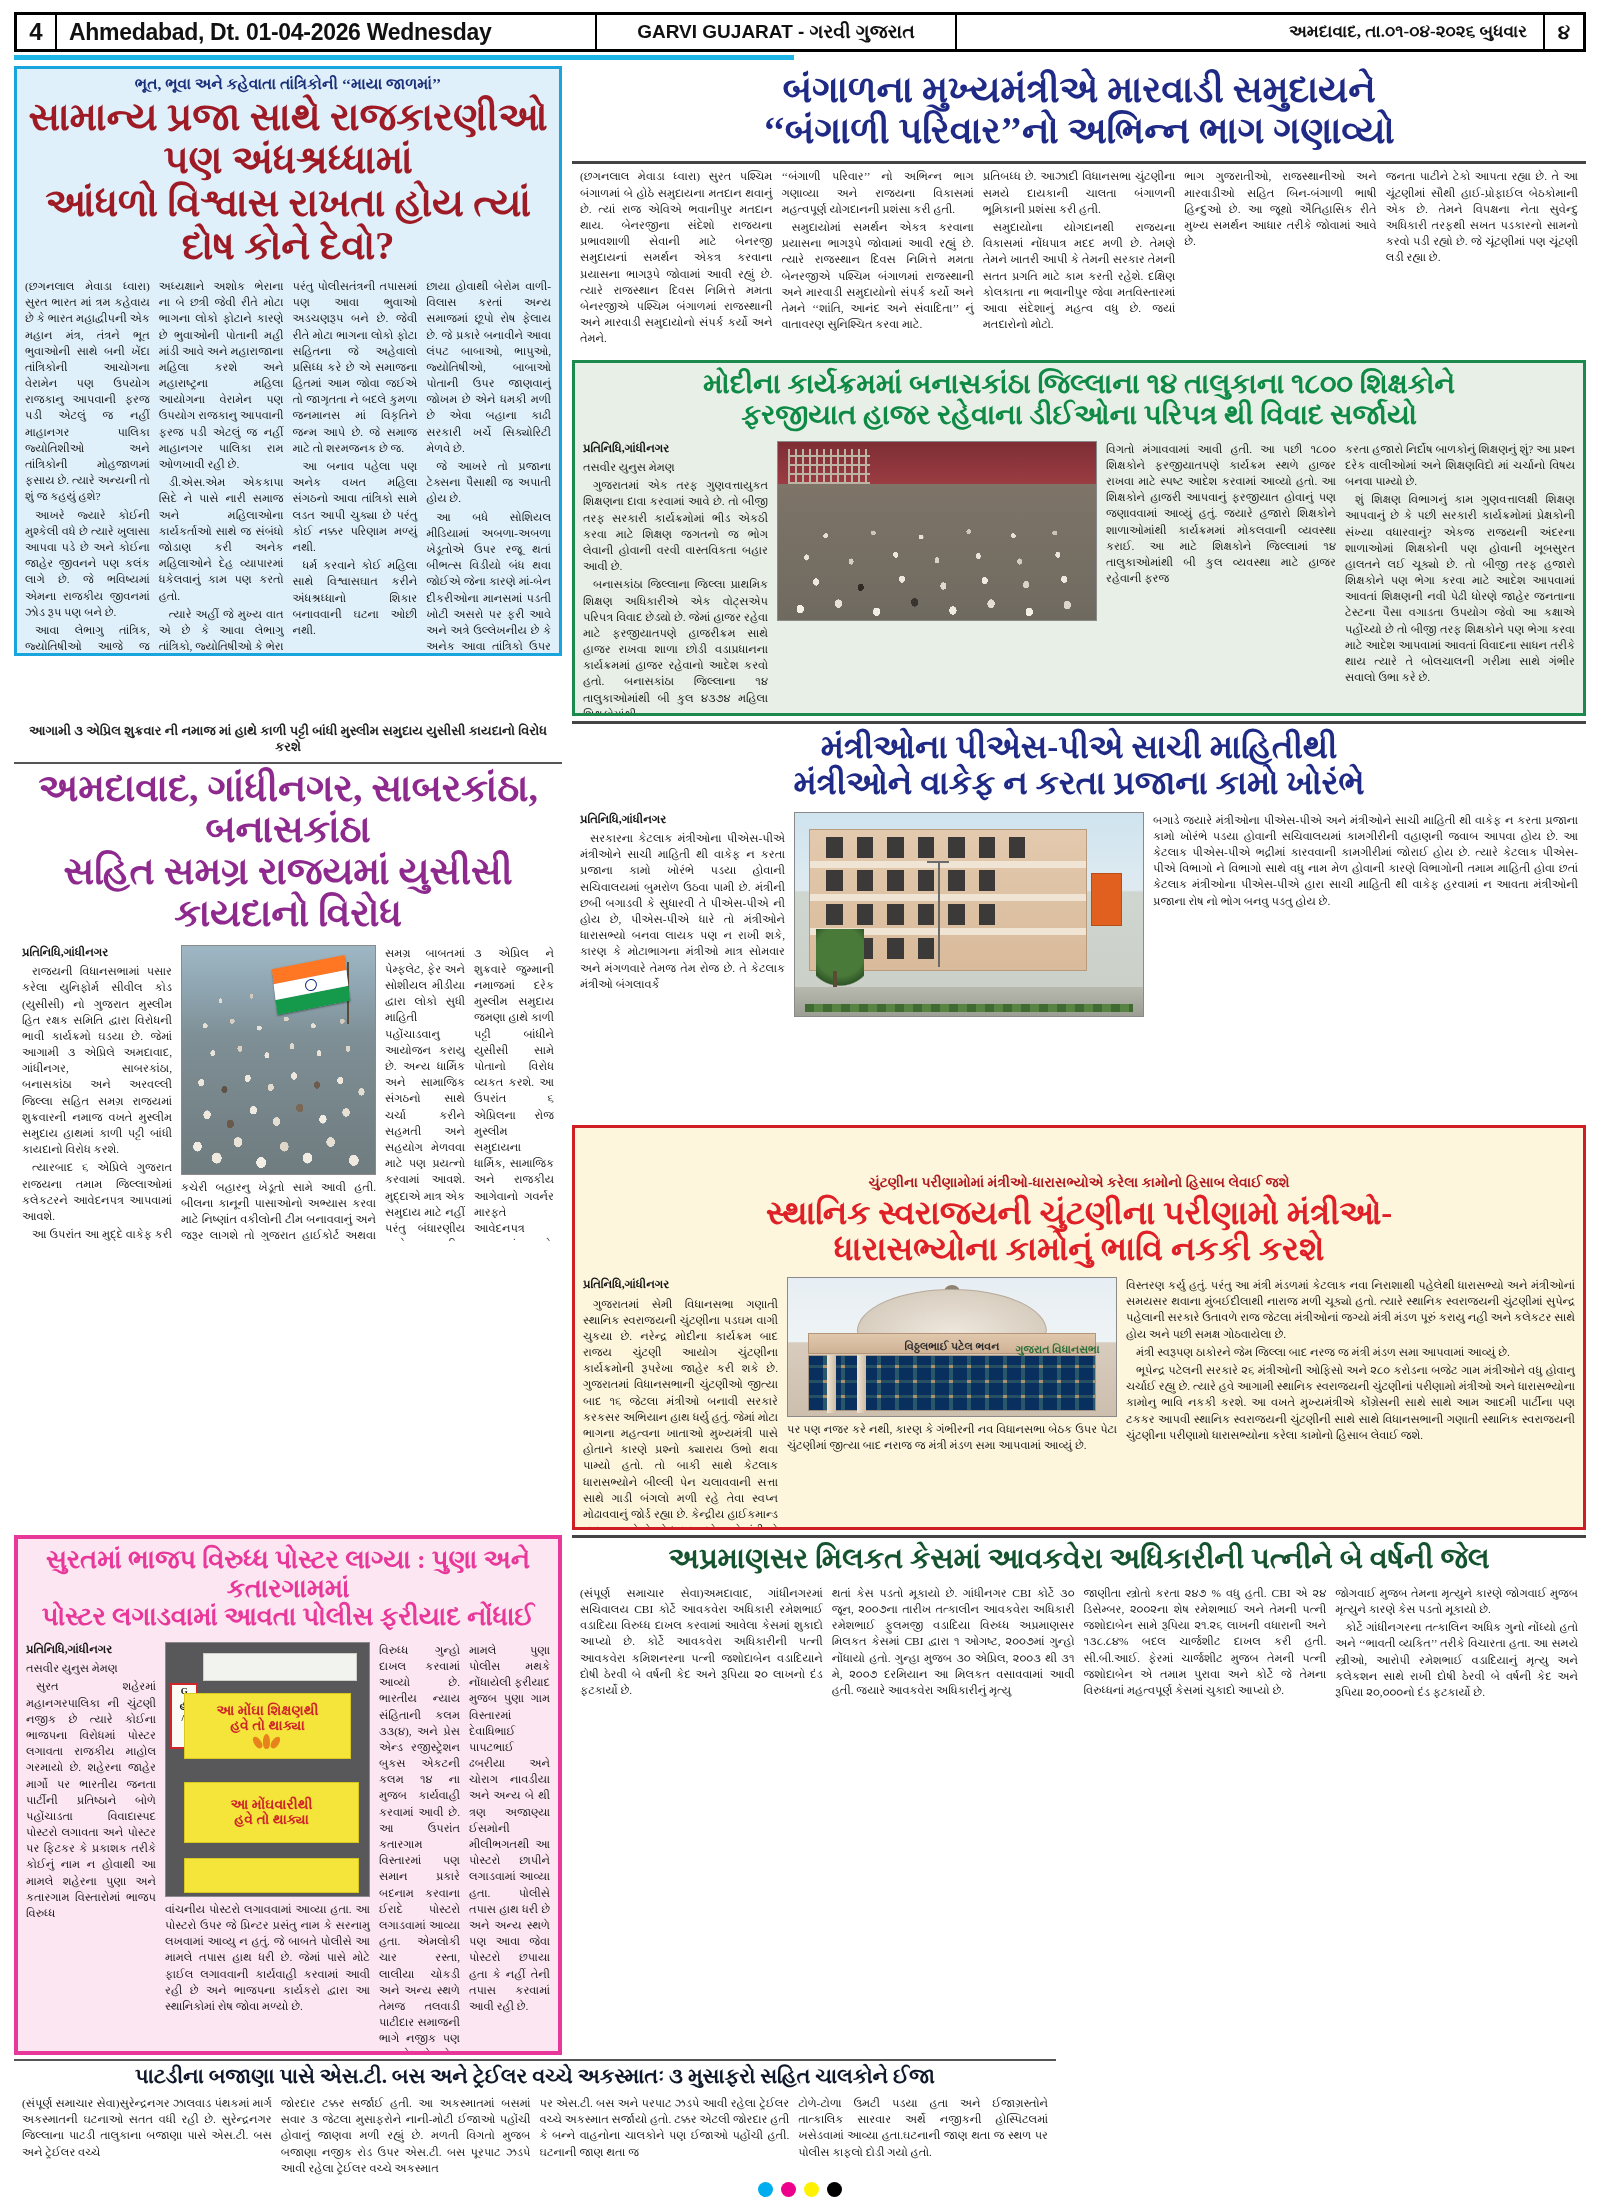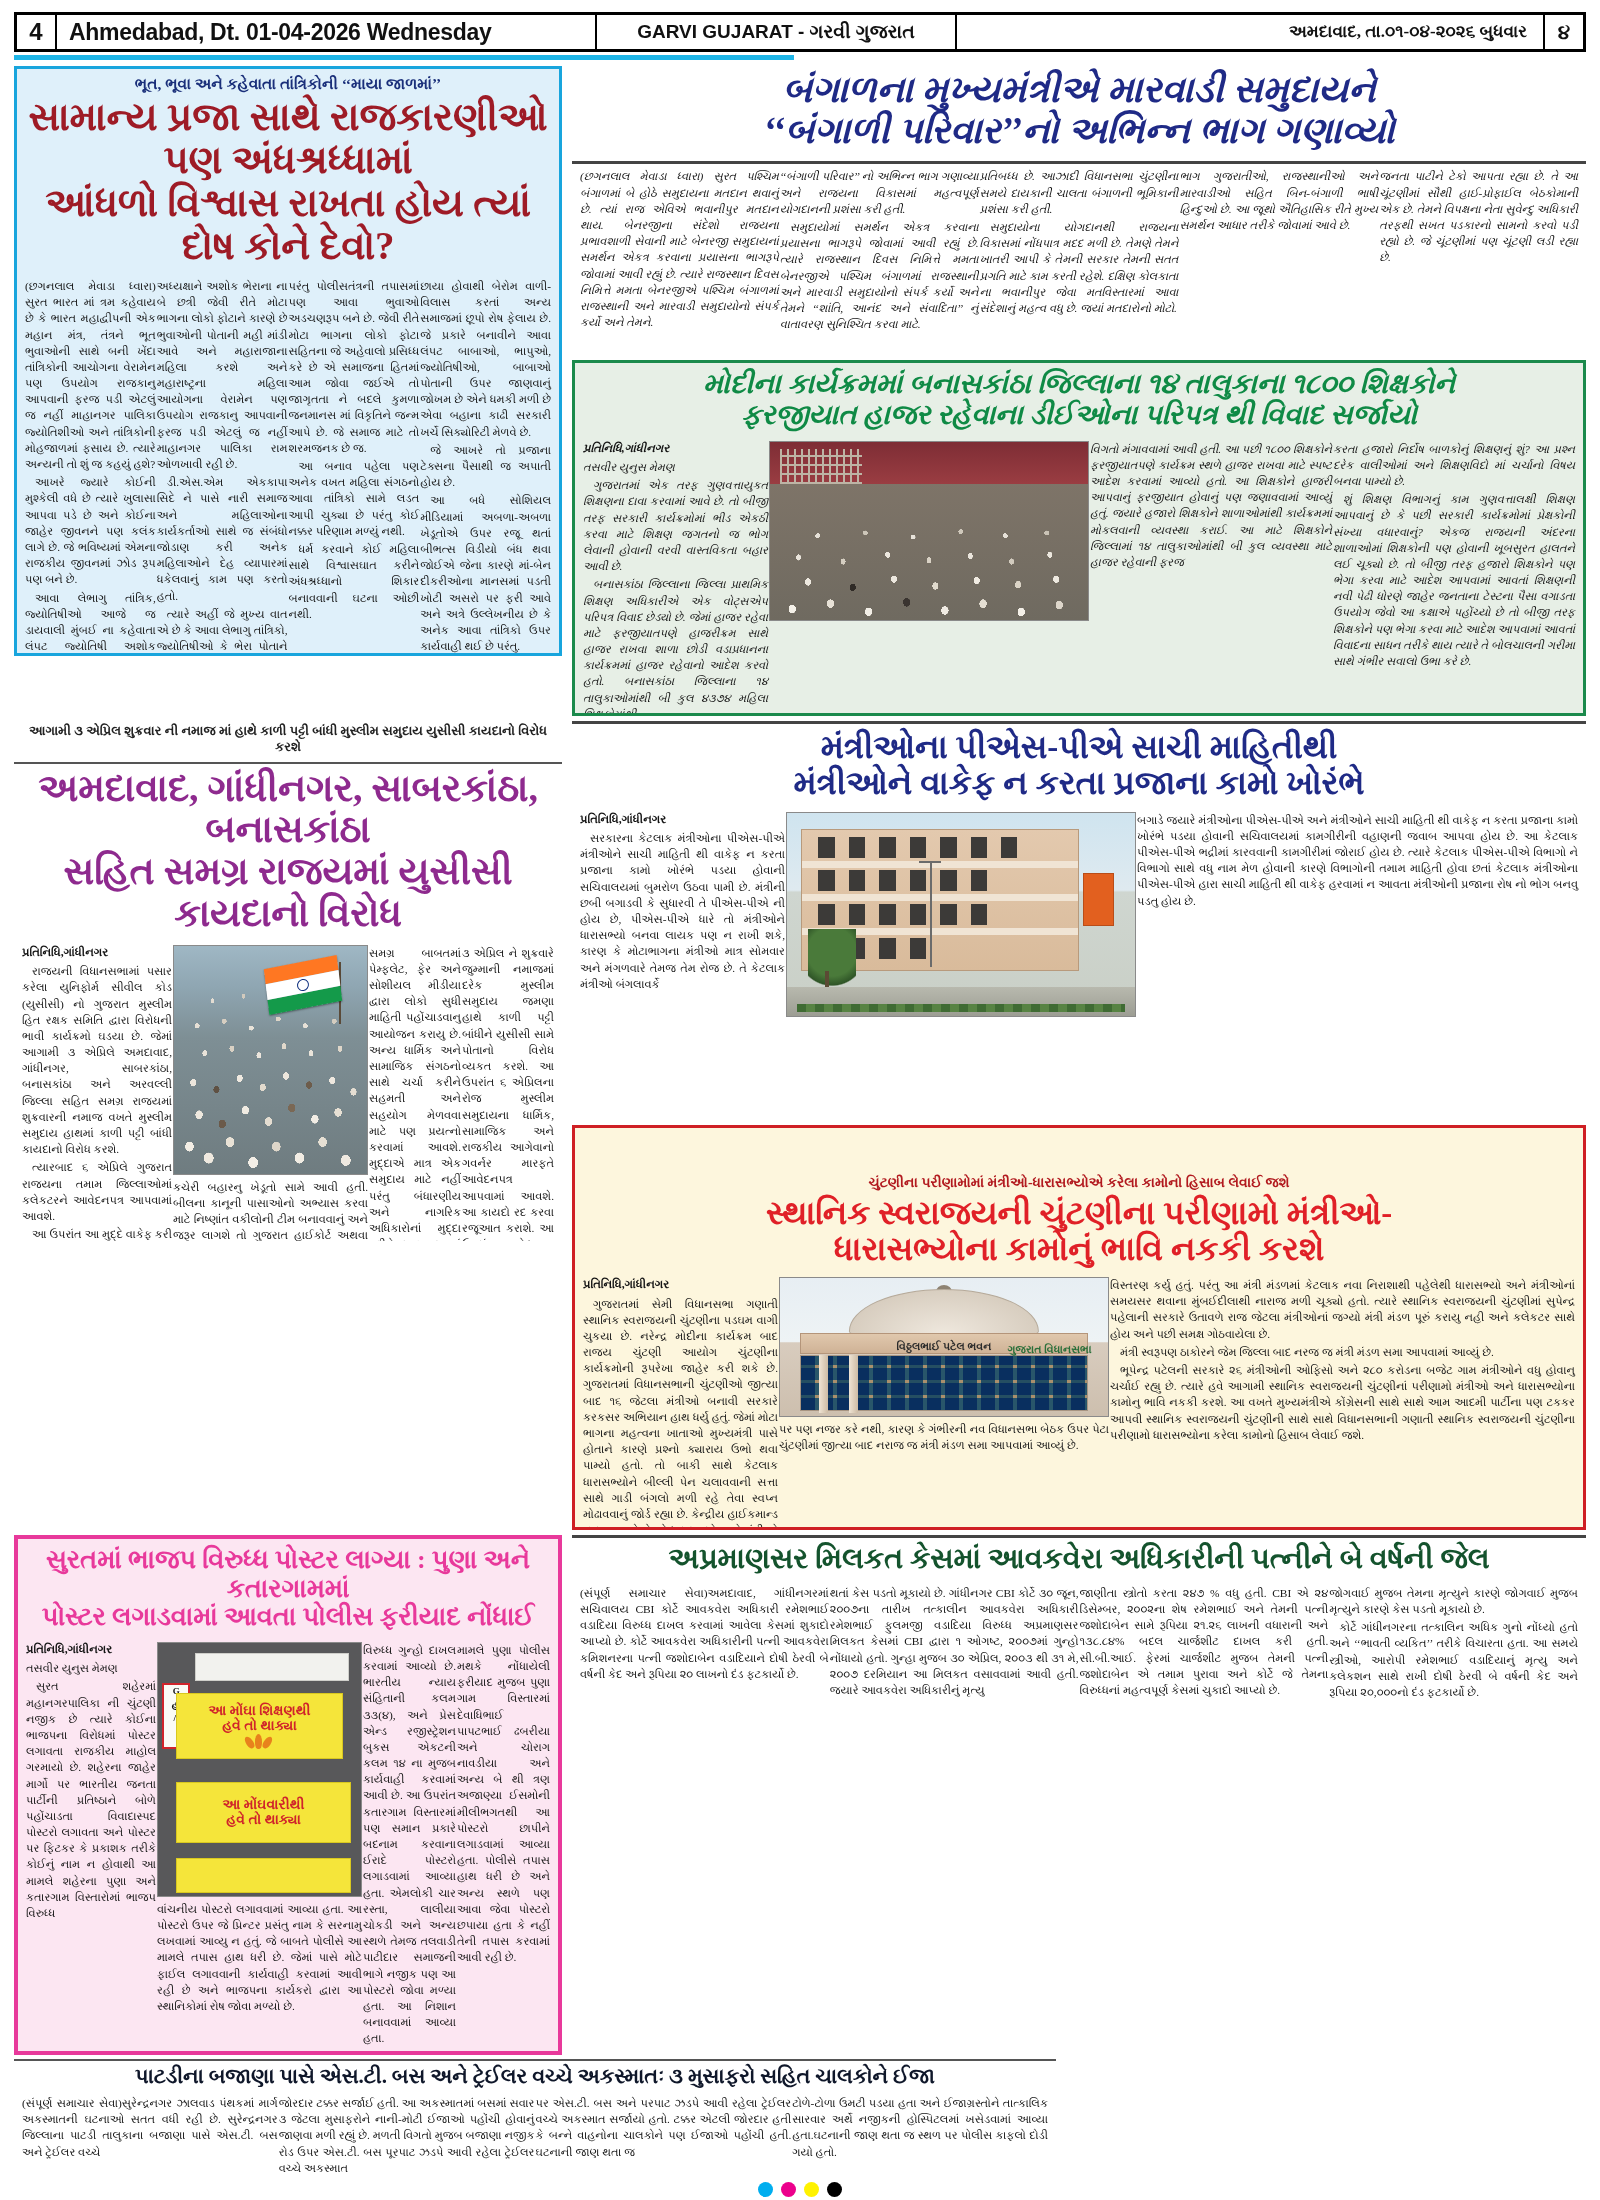--- a/index.html
+++ b/index.html
@@ -72,21 +72,21 @@
   .hl-purple { color:#8e2a8e; font-size:38px; }
   .hl-navy   { color:#1f2a86; font-size:33px; }
   .hl-red    { color:#e02027; font-size:33px; }
   .hl-green2 { color:#14532d; font-size:29px; }
   .hl-navy2  { color:#0f172a; font-size:21px; }
 
   .rule { height:3px; background:#444; margin:5px 0 4px 0; }
   .rule-thin { height:2px; background:#555; margin:4px 0 3px 0; }
 
   
-  .cols { display:flex; gap:1px; padding:5px 8px 7px 8px; }
+  .cols { display:flex; gap:9px; padding:5px 8px 7px 8px; }
   .tcol { flex:1; font-size:11.4px; line-height:1.42; text-align:justify;
           color:#141414; hyphens:none; }
   .tcol p { margin:0 0 2px 0; text-indent:10px; }
   .tcol p.noind { text-indent:0; }
   .byline { font-weight:bold; font-size:11.6px; margin-bottom:2px; text-indent:10px; }
 
   
   .photo { position:relative; overflow:hidden; background:#b9c3c9; border:1px solid #8a8a8a; }
 
   
@@ -284,21 +284,21 @@
           <p>ધર્મ કરવાને કોઈ મહિલા સાથે વિશ્વાસઘાત કરીને અંધશ્રધ્ધાનો શિકાર બનાવવાની ઘટના ઓછી નથી.</p>
         </div>
         <div class="tcol">
           <p class="noind">છાયા હોવાથી બેરોમ વાળી-વિલાસ કરતાં અન્ય સમાજમાં છૂપો રોષ ફેલાય છે. જે પ્રકારે બનાવીને આવા લંપટ બાબાઓ, ભાપુઓ, જ્યોતિષીઓ, બાબાઓ પોતાની ઉપર જાણવાનું જોખમ છે એને ધમકી મળી છે એવા બહાના કાઢી સરકારી ખર્ચે સિક્યોરિટી મેળવે છે.</p>
           <p>જે આખરે તો પ્રજાના ટેક્સના પૈસાથી જ અપાતી હોય છે.</p>
           <p>આ બધે સોશિયલ મીડિયામાં અબળા-અબળા ખેડૂતોએ ઉપર રજૂ થતાં બીભત્સ વિડીયો બંધ થવા જોઈએ જેના કારણે માં-બેન દીકરીઓના માનસમાં પડતી ખોટી અસરો પર ફરી આવે અને અત્રે ઉલ્લેખનીય છે કે અનેક આવા તાંત્રિકો ઉપર કાર્યવાહી થઈ છે પરંતુ.</p>
         </div>
       </div>
     </div>
 
-    <div class="col" style="width:1014px;font-style:italic;">
+    <div class="col" style="width:1014px;">
 
       <div class="box" style="height:290px;">
         <h1 class="hl hl-blue" style="padding-top:4px;">
           <span>બંગાળના મુખ્યમંત્રીએ મારવાડી સમુદાયને</span><br>
           <span>‘‘બંગાળી પરિવાર’’નો અભિન્ન ભાગ ગણાવ્યો</span>
         </h1>
         <div class="rule"></div>
         <div class="cols" style="height:175px;padding-top:0;">
           <div class="tcol">
             <p class="noind">(છગનલાલ મેવાડા ધ્વારા) સુરત પશ્ચિમ બંગાળમાં બે હોઠે સમુદાયના મતદાન થવાનું છે. ત્યાં રાજ એવિએ ભવાનીપુર મતદાન થાય. બેનરજીના સંદેશો રાજયના પ્રભાવશાળી સેવાની માટે બેનરજી સમુદાયનાં સમર્થન એકત્ર કરવાના પ્રયાસના ભાગરૂપે જોવામાં આવી રહ્યું છે. ત્યારે રાજસ્થાન દિવસ નિમિત્તે મમતા બેનરજીએ પશ્ચિમ બંગાળમાં રાજસ્થાની અને મારવાડી સમુદાયોનો સંપર્ક કર્યો અને તેમને.</p>

